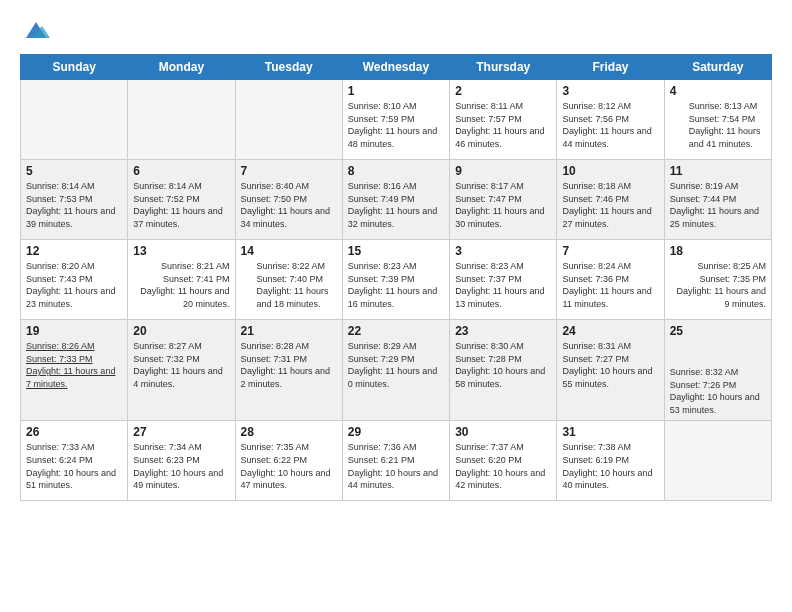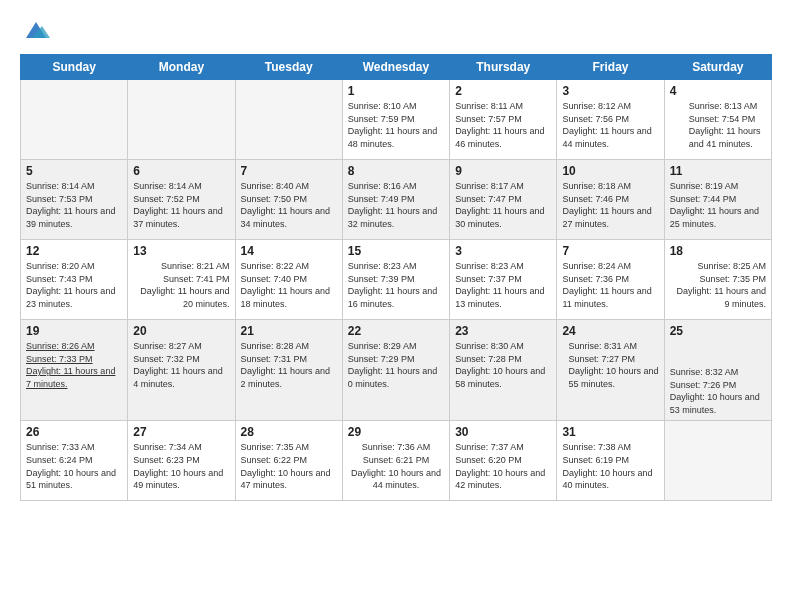--- a/index.html
+++ b/index.html
@@ -212,21 +212,21 @@
 Daylight: 11 hours and 23 minutes.</div>
           </td>
           <td>
             <span class="day-num">13</span>
             <div class="day-info" style="white-space: pre-line; text-align: right;">Sunrise: 8:21 AM
 Sunset: 7:41 PM
 Daylight: 11 hours and 20 minutes.</div>
           </td>
           <td>
             <span class="day-num">14</span>
-            <div class="day-info" style="white-space: pre-line;">Sunrise: 8:22 AM
+            <div class="day-info" style="white-space: pre-line; margin-left: 16px;">Sunrise: 8:22 AM
 Sunset: 7:40 PM
 Daylight: 11 hours and 18 minutes.</div>
           </td>
           <td>
             <span class="day-num">15</span>
             <div class="day-info" style="white-space: pre-line;">Sunrise: 8:23 AM
 Sunset: 7:39 PM
 Daylight: 11 hours and 16 minutes.</div>
           </td>
           <td>
@@ -274,21 +274,21 @@
 Daylight: 11 hours and 0 minutes.</div>
           </td>
           <td>
             <span class="day-num">23</span>
             <div class="day-info" style="white-space: pre-line;">Sunrise: 8:30 AM
 Sunset: 7:28 PM
 Daylight: 10 hours and 58 minutes.</div>
           </td>
           <td>
             <span class="day-num">24</span>
-            <div class="day-info" style="white-space: pre-line; margin-left: 6px;">Sunrise: 8:31 AM
+            <div class="day-info" style="white-space: pre-line;">Sunrise: 8:31 AM
 Sunset: 7:27 PM
 Daylight: 10 hours and 55 minutes.</div>
           </td>
           <td>
             <span class="day-num">25</span>
             <div class="day-info" style="white-space: pre-line; margin-top: 28px;">Sunrise: 8:32 AM
 Sunset: 7:26 PM
 Daylight: 10 hours and 53 minutes.</div>
           </td>
         </tr>
@@ -306,21 +306,21 @@
 Daylight: 10 hours and 49 minutes.</div>
           </td>
           <td>
             <span class="day-num">28</span>
             <div class="day-info" style="white-space: pre-line;">Sunrise: 7:35 AM
 Sunset: 6:22 PM
 Daylight: 10 hours and 47 minutes.</div>
           </td>
           <td>
             <span class="day-num">29</span>
-            <div class="day-info" style="white-space: pre-line; text-align: center;">Sunrise: 7:36 AM
+            <div class="day-info" style="white-space: pre-line;">Sunrise: 7:36 AM
 Sunset: 6:21 PM
 Daylight: 10 hours and 44 minutes.</div>
           </td>
           <td>
             <span class="day-num">30</span>
             <div class="day-info" style="white-space: pre-line;">Sunrise: 7:37 AM
 Sunset: 6:20 PM
 Daylight: 10 hours and 42 minutes.</div>
           </td>
           <td>

